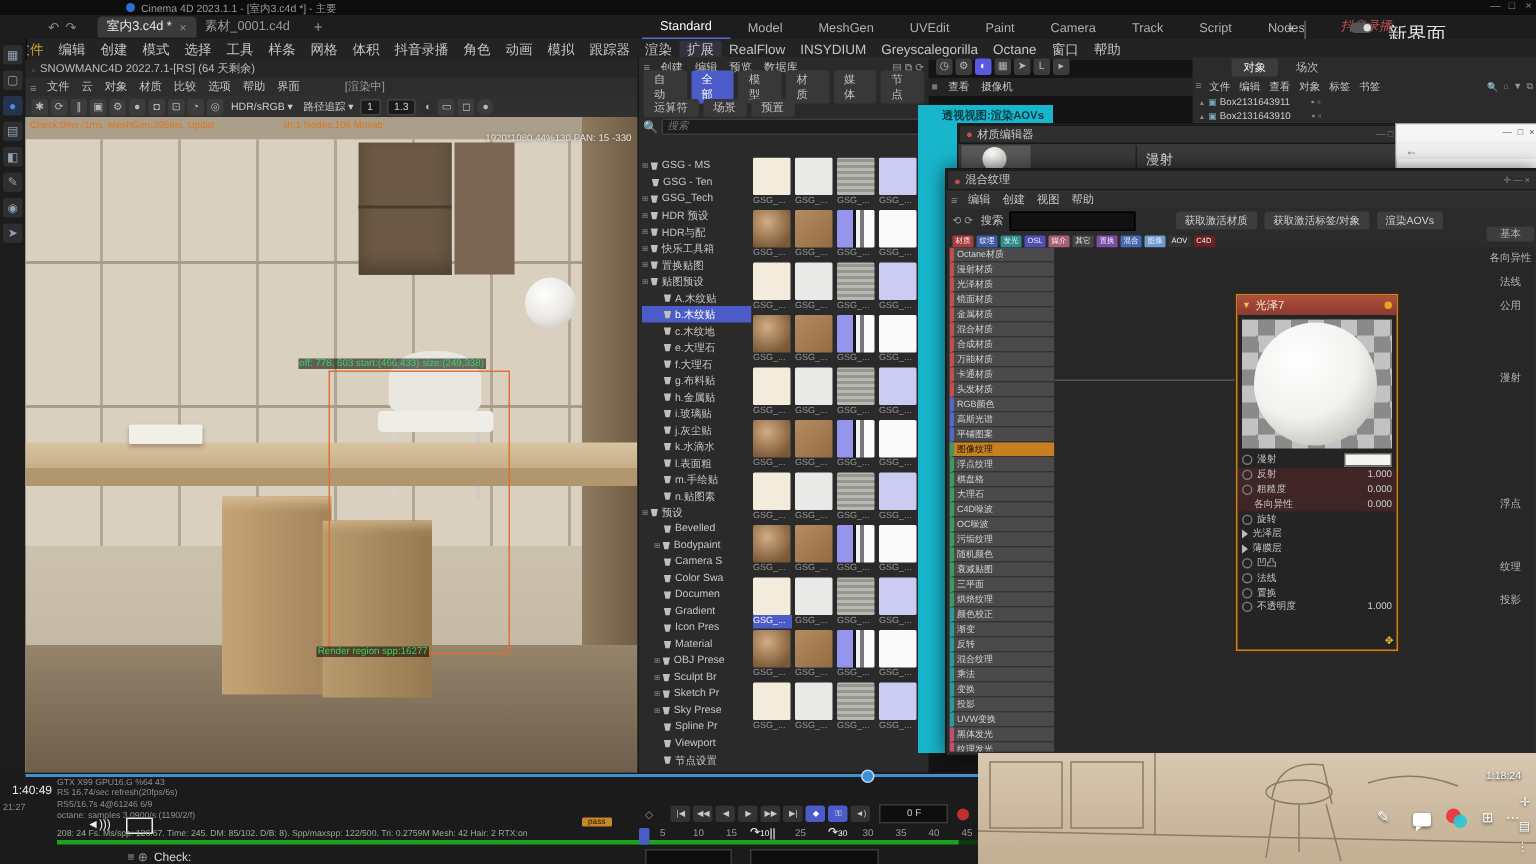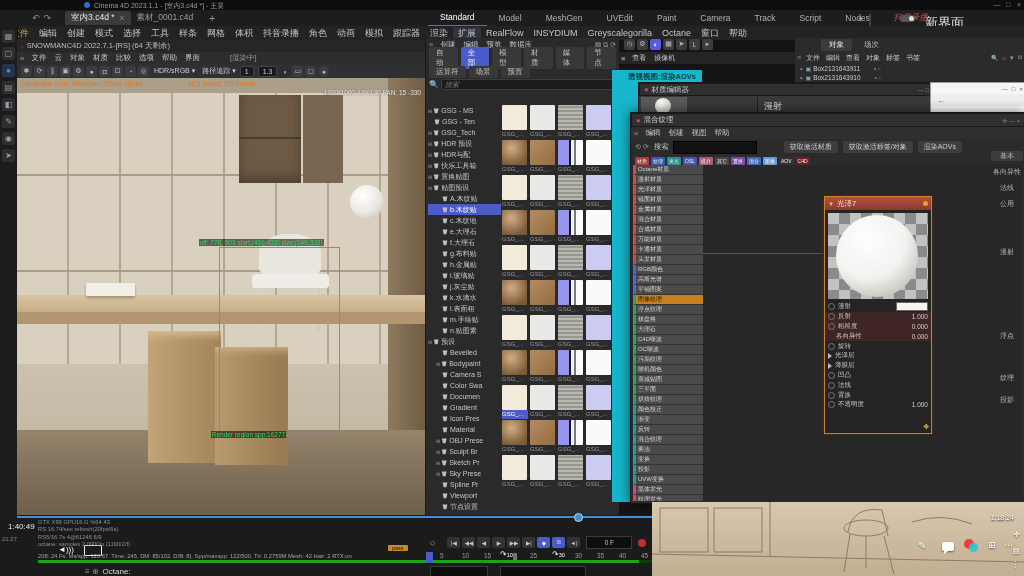--- a/index.html
+++ b/index.html
@@ -895,21 +895,21 @@
         <div class="statline">RS5/16.7s   4@61246 6/9</div>
         <div class="statline">octane: samples 3.0900/s (1190/2/f)</div>
       </div>
     <span class="abs" style="left:388px;top:30px;background:#c8882a;color:#201500;font-size:5.5px;padding:0 4px;border-radius:1px;">pass</span>
     <div class="abs statline" style="left:38px;top:38px;color:#9aa89a;">208: 24 Fs. Ms/spp: 126.67. Time: 245. DM: 85/102. D/B: 8). Spp/maxspp: 122/500.  Tri: 0.2759M Mesh: 42 Hair: 2 RTX:on</div>
     <div class="abs" style="left:38px;top:45px;width:620px;height:3px;background:#0d3d0d;">
       <div style="width:97%;height:100%;background:#1da21d;"></div>
     </div>
     <div class="abs row" style="left:85px;top:52px;font-size:8px;color:#d8d8d8;">
       <span style="color:#999;margin-right:4px;">≡ ⊕</span>
-        <span>Octane:</span>
+        <span>Check:</span>
     </div>
 
     <div class="abs row" style="left:430px;top:21px;">
       <span style="color:#9a9a9a;font-size:7px;margin-right:10px;">◇</span>
       <div class="row" id="transport-btns">
           <span class="tbtn">|◀</span>
           <span class="tbtn">◀◀</span>
           <span class="tbtn">◀</span>
           <span class="tbtn">▶</span>
           <span class="tbtn">▶▶</span>

